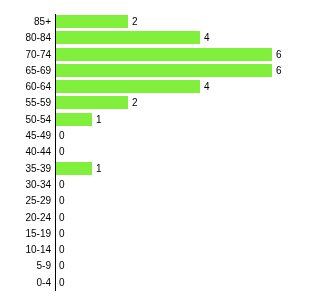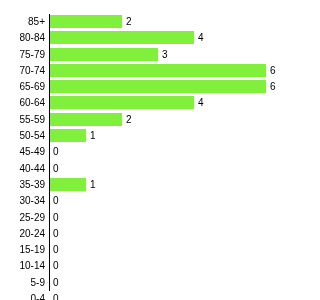--- a/index.html
+++ b/index.html
@@ -10,21 +10,21 @@
   #chart-root {
     position: relative;
     width: 300px;
     height: 300px;
     background: #ffffff;
     font-family: "Liberation Sans", sans-serif;
     overflow: hidden;
   }
   .plot {
     position: absolute;
-    left: 0;
+    left: 6px;
     top: 14px;
     width: 300px;
     height: 278px;
   }
   .axis-line {
     position: absolute;
     left: 49px;
     top: 0;
     width: 1px;
     height: 277px;
@@ -71,25 +71,20 @@
     <div id="rows">
         <div class="row">
           <div class="cat-label">85+</div>
           <div class="bar" style="width: 72px; background: rgb(128, 240, 60);"></div>
           <div class="val-label" style="left: 126px;">2</div>
         </div>
         <div class="row">
           <div class="cat-label">80-84</div>
           <div class="bar" style="width: 144px; background: rgb(128, 240, 60);"></div>
           <div class="val-label" style="left: 198px;">4</div>
-        </div>
-        <div class="row">
-          <div class="cat-label">75-79</div>
-          <div class="bar" style="width: 108px; background: rgb(128, 240, 60);"></div>
-          <div class="val-label" style="left: 162px;">3</div>
         </div>
         <div class="row">
           <div class="cat-label">70-74</div>
           <div class="bar" style="width: 216px; background: rgb(128, 240, 60);"></div>
           <div class="val-label" style="left: 270px;">6</div>
         </div>
         <div class="row">
           <div class="cat-label">65-69</div>
           <div class="bar" style="width: 216px; background: rgb(128, 240, 60);"></div>
           <div class="val-label" style="left: 270px;">6</div>

